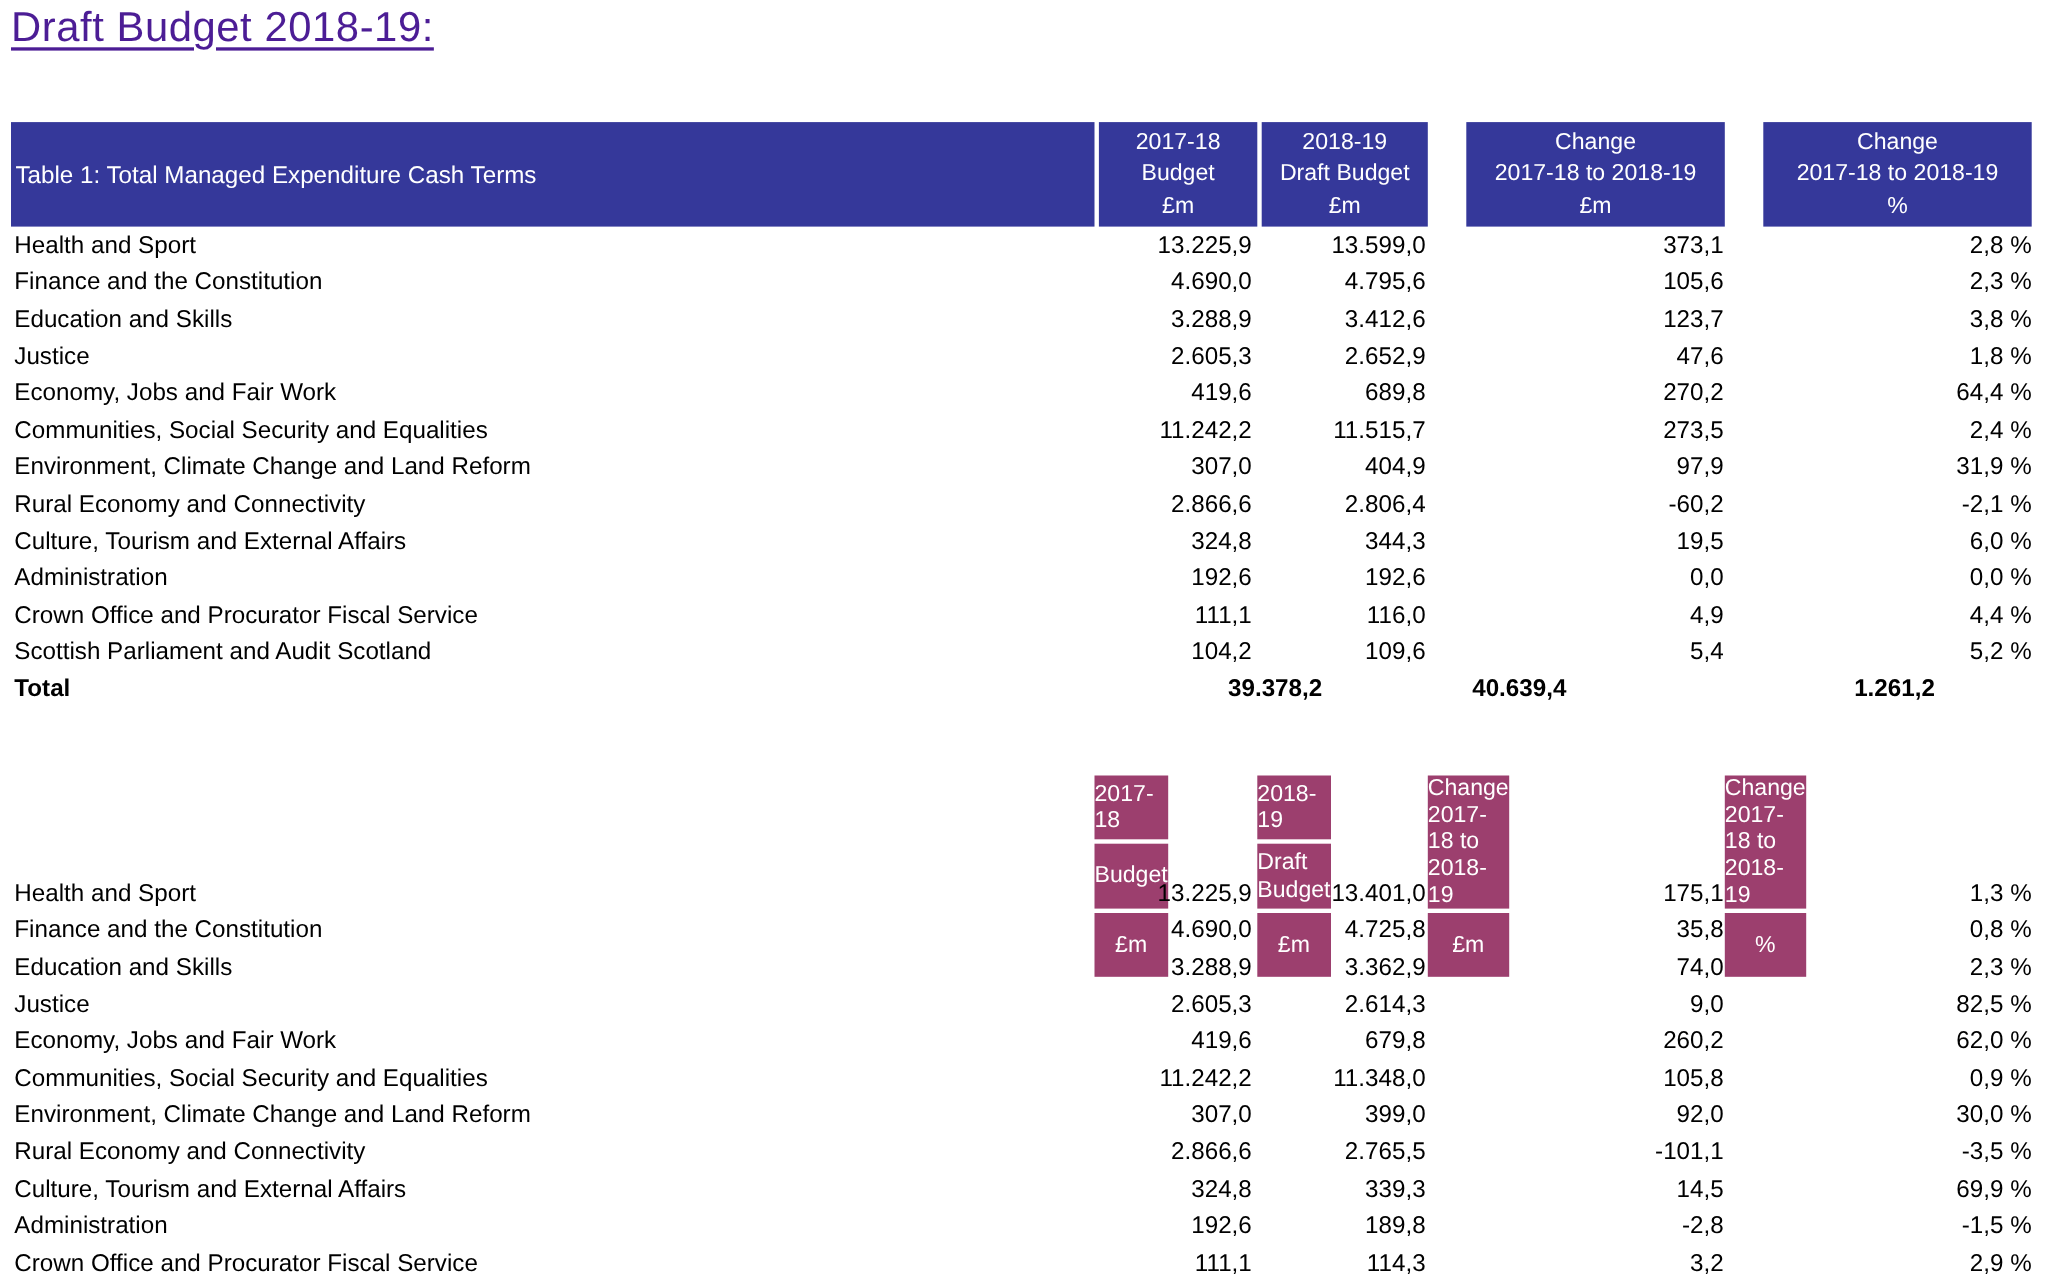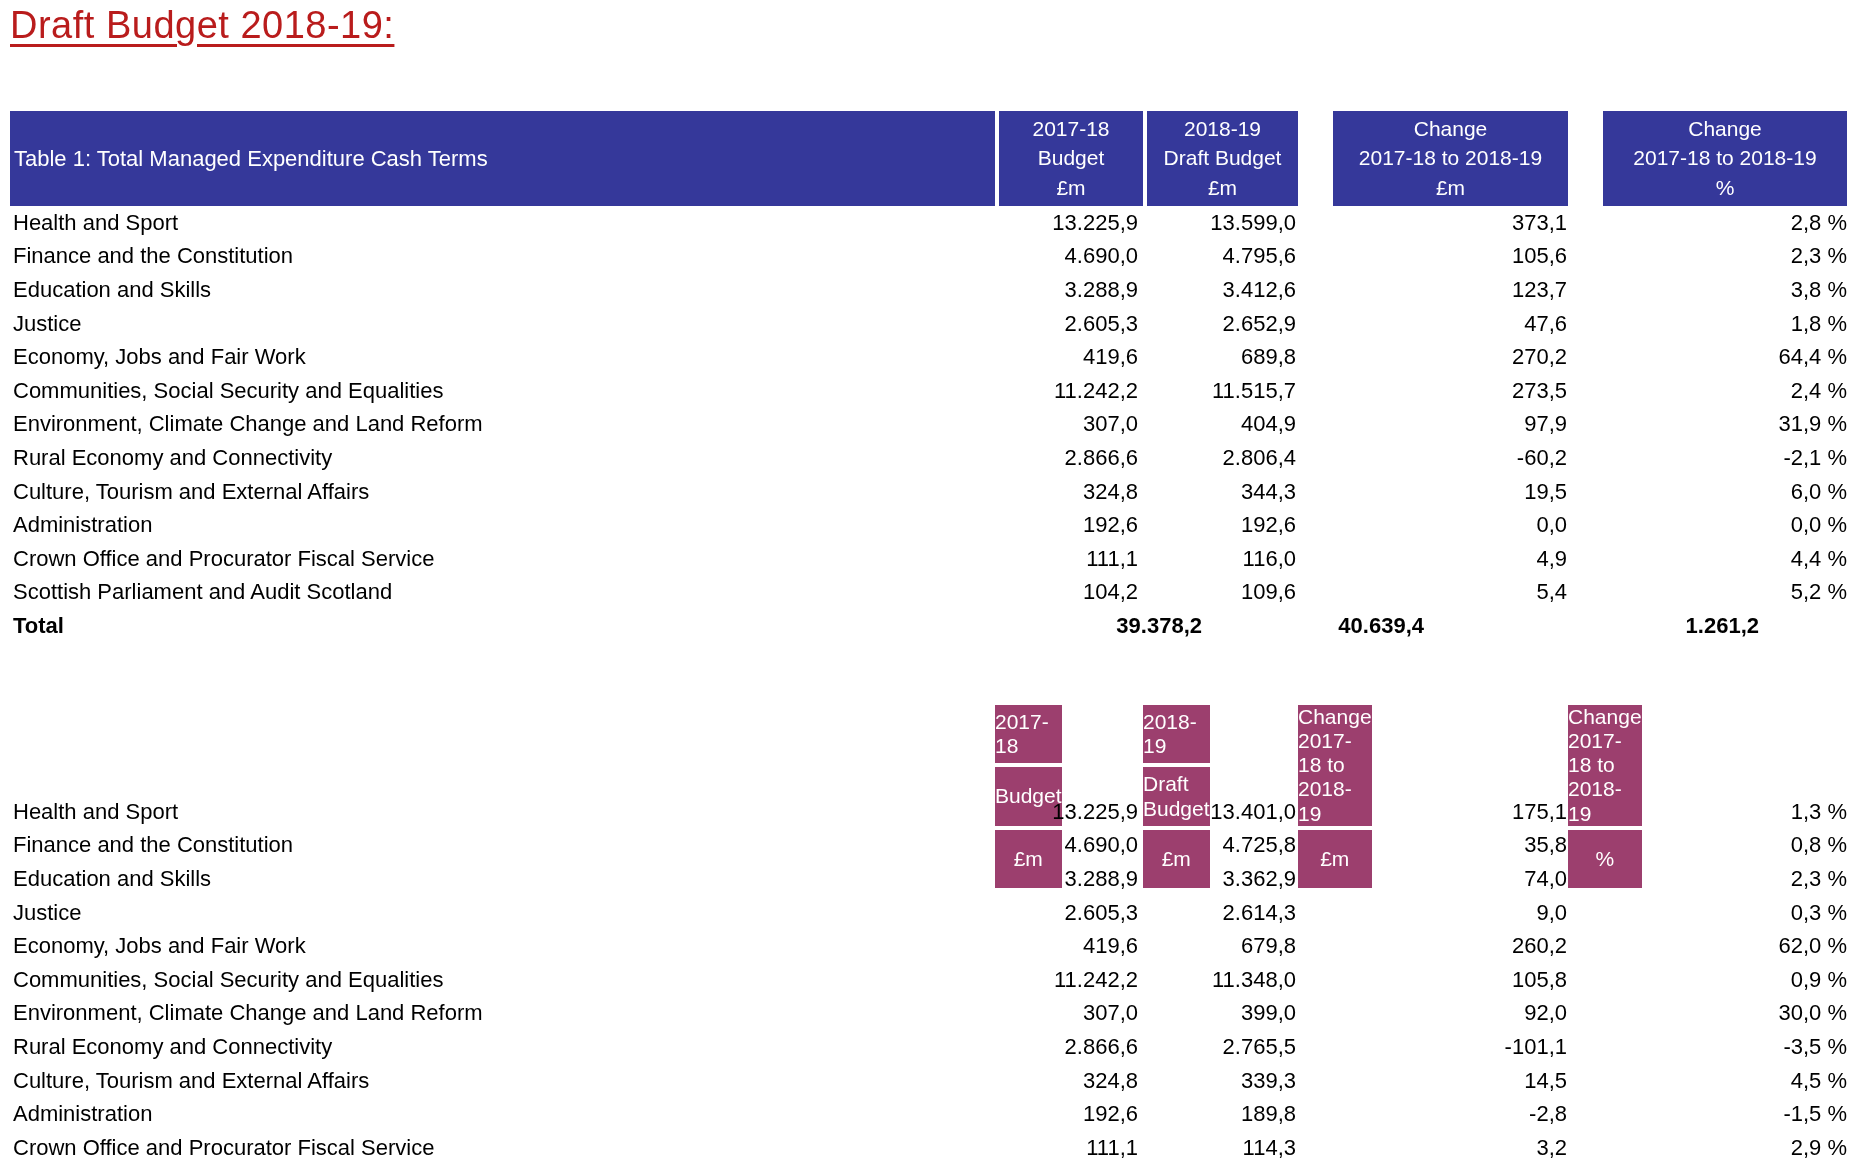--- a/index.html
+++ b/index.html
@@ -4,21 +4,21 @@
 <style>
   * { margin:0; padding:0; box-sizing:border-box; }
   html,body { background:#ffffff; }
   .page {
     position:relative; width:1870px; height:1168px;
     background:#fff; overflow:hidden;
     font-family:"Liberation Sans", sans-serif; color:#000;
   }
   .page-title {
     position:absolute; left:10px; top:4px;
-    font-size:38px; font-weight:400; color:#b91c1c;
+    font-size:38px; font-weight:400; color:#4c1d95;
     text-decoration:underline; text-decoration-thickness:3px; text-underline-offset:6px;
     letter-spacing:0.5px;
   }
   .btable { position:absolute; left:10px; width:1837px; }
   .btable.t1 { top:111px; }
   .btable.t2 { top:705px; }
 
   .grid9 {
     display:grid;
     grid-template-columns:985px 4px 144px 4px 151px 35px 235px 35px 244px;
@@ -317,21 +317,21 @@
 
         <div class="trow grid9">
           <div class="c label">Justice</div>
           <div class="c"></div>
           <div class="c num numA">2.605,3</div>
           <div class="c"></div>
           <div class="c num numB">2.614,3</div>
           <div class="c"></div>
           <div class="c num numC">9,0</div>
           <div class="c"></div>
-          <div class="c num numD">0,3 %</div>
+          <div class="c num numD">82,5 %</div>
         </div>
 
         <div class="trow grid9">
           <div class="c label">Economy, Jobs and Fair Work</div>
           <div class="c"></div>
           <div class="c num numA">419,6</div>
           <div class="c"></div>
           <div class="c num numB">679,8</div>
           <div class="c"></div>
           <div class="c num numC">260,2</div>
@@ -377,21 +377,21 @@
 
         <div class="trow grid9">
           <div class="c label">Culture, Tourism and External Affairs</div>
           <div class="c"></div>
           <div class="c num numA">324,8</div>
           <div class="c"></div>
           <div class="c num numB">339,3</div>
           <div class="c"></div>
           <div class="c num numC">14,5</div>
           <div class="c"></div>
-          <div class="c num numD">4,5 %</div>
+          <div class="c num numD">69,9 %</div>
         </div>
 
         <div class="trow grid9">
           <div class="c label">Administration</div>
           <div class="c"></div>
           <div class="c num numA">192,6</div>
           <div class="c"></div>
           <div class="c num numB">189,8</div>
           <div class="c"></div>
           <div class="c num numC">-2,8</div>

